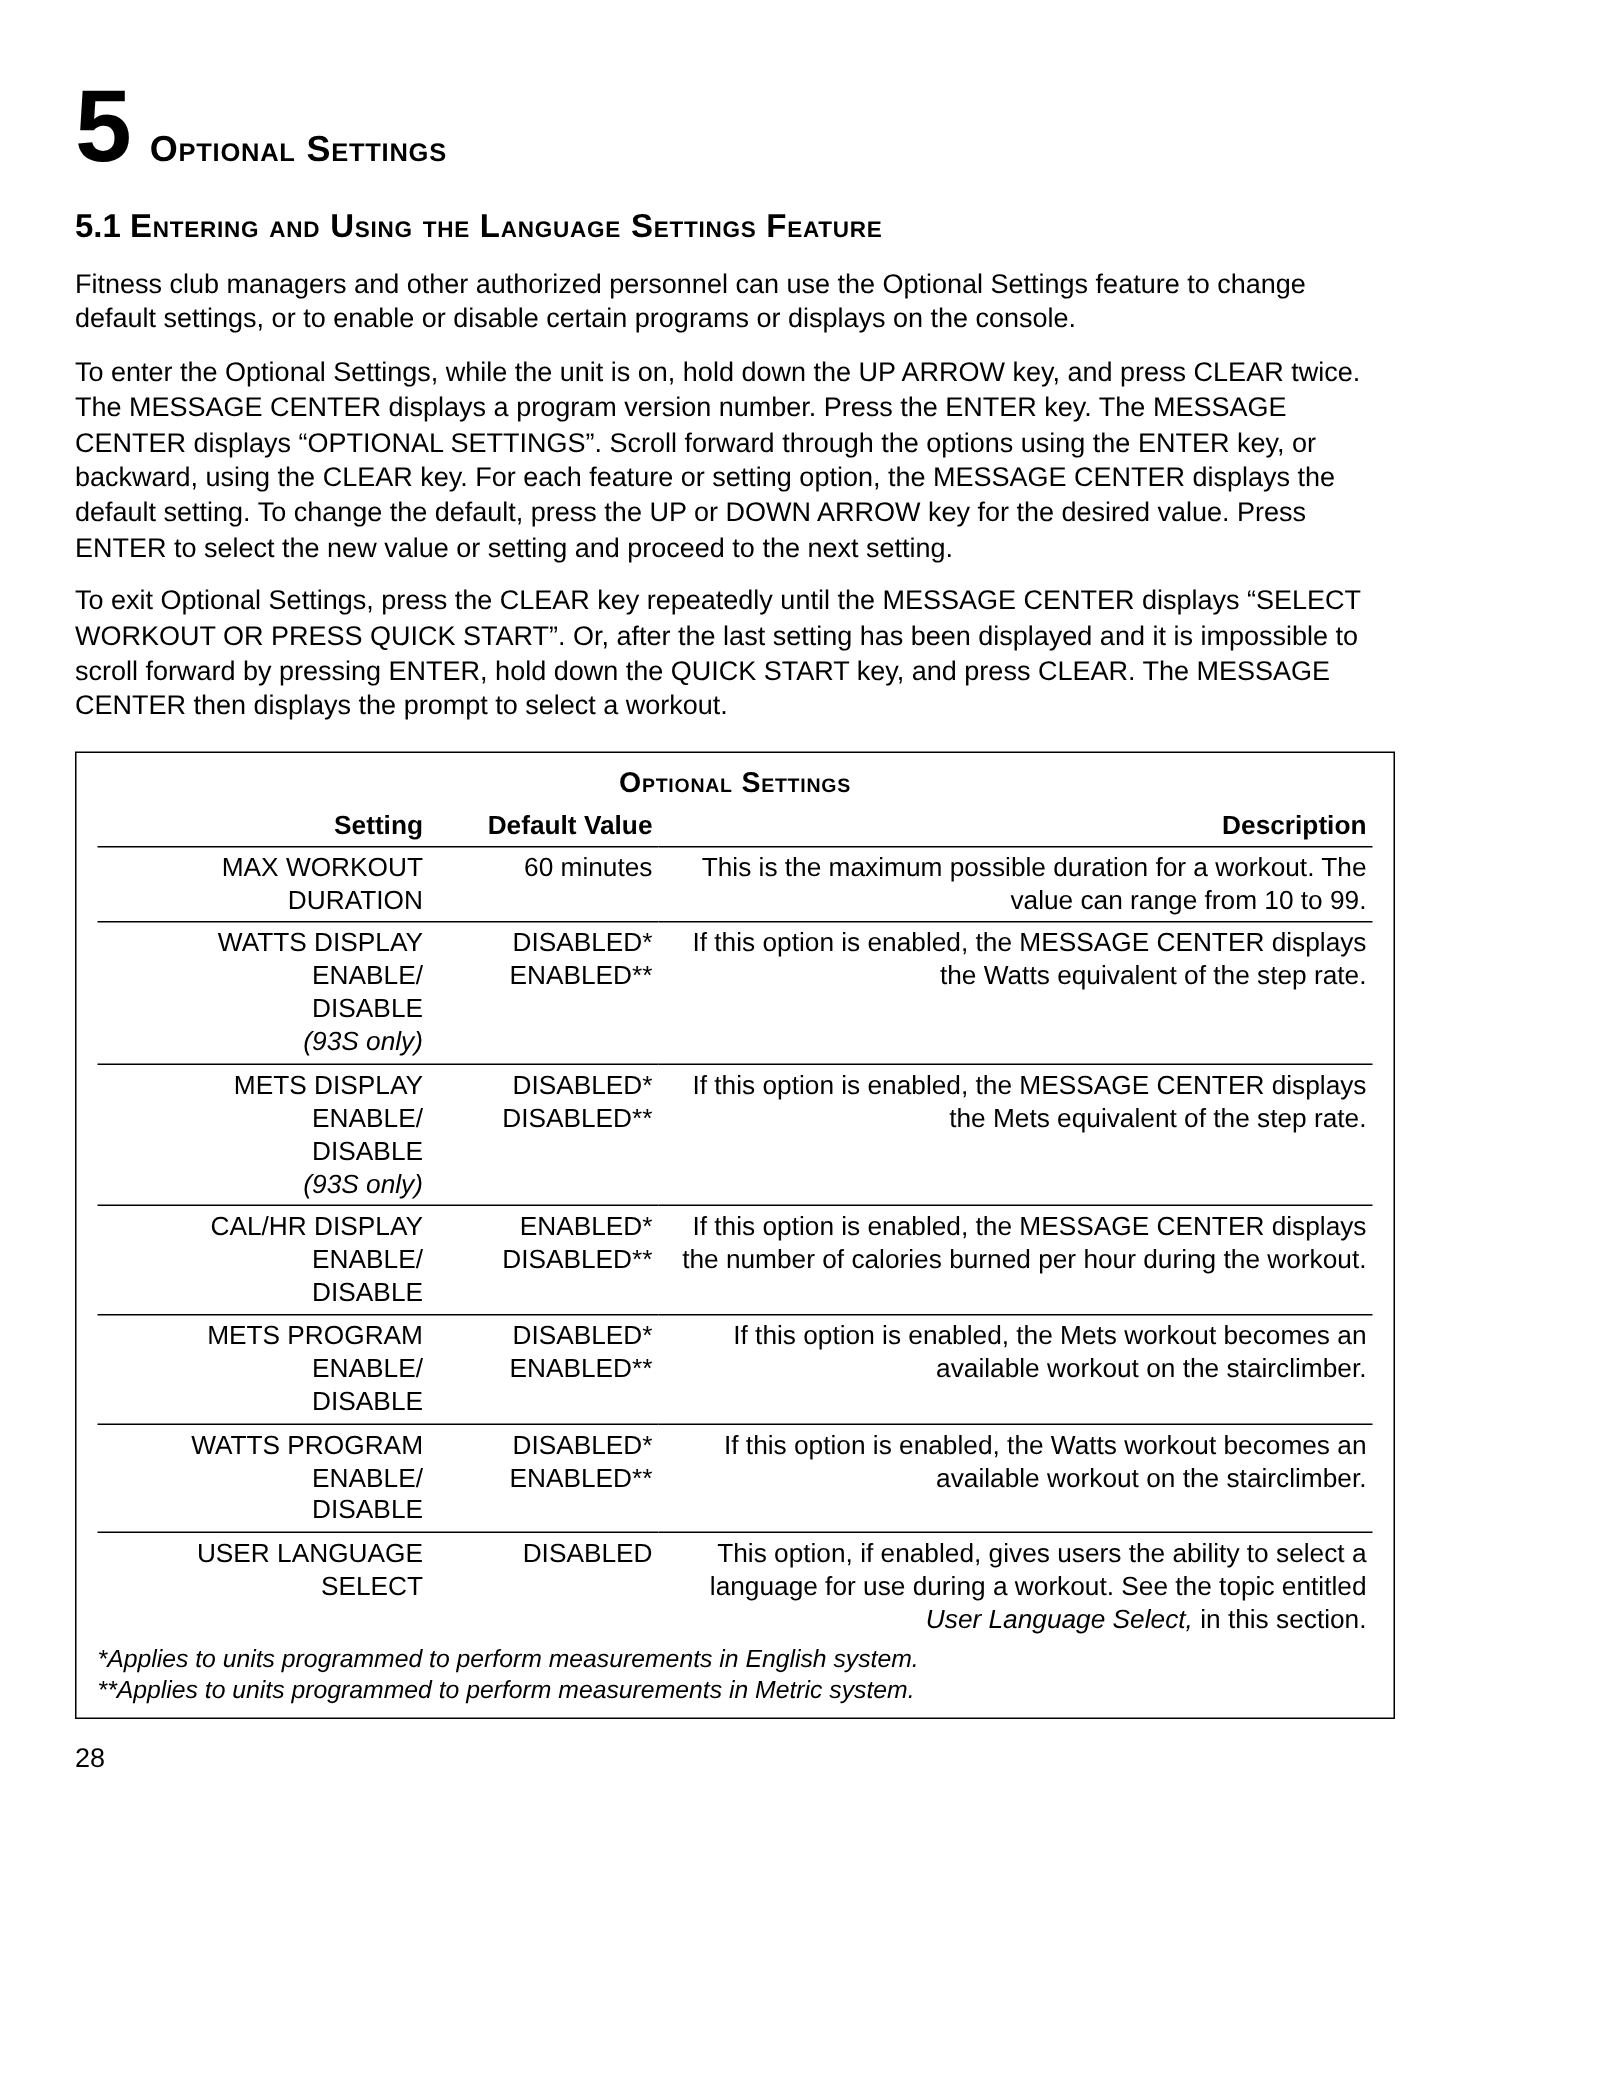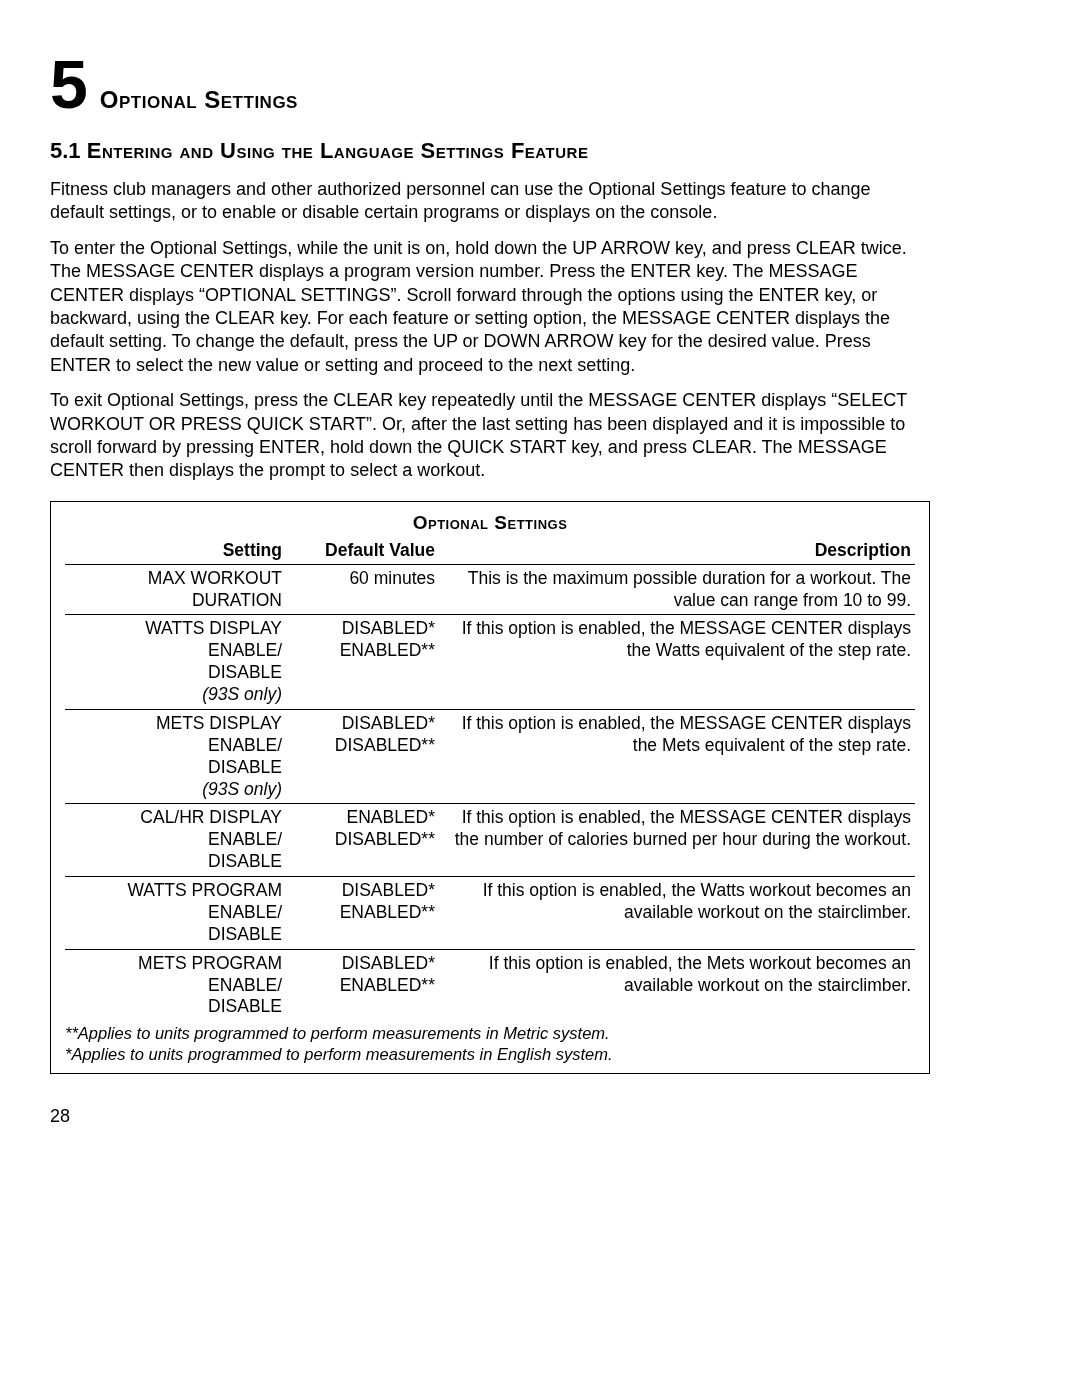--- a/index.html
+++ b/index.html
@@ -83,21 +83,21 @@
     .col-setting { width: 26%; }
     .col-default { width: 18%; }
     .col-desc { width: 56%; }
     .footnotes {
       font-style: italic;
       font-size: 16.5px;
       line-height: 1.25;
       margin-top: 2px;
     }
     .page-num {
-      margin-top: 32px;
+      margin-top: 16px;
       font-size: 18px;
     }
     .italic { font-style: italic; }
   </style>
 </head>
 <body>
 
 <div class="chapter-heading">
   <span class="chapter-num">5</span>
   <span class="chapter-title">Optional Settings</span>
@@ -137,30 +137,35 @@
           <td><span>METS DISPLAY</span><br><span>&nbsp;&nbsp;&nbsp;ENABLE/</span><br><span>&nbsp;&nbsp;&nbsp;DISABLE</span><br><span class="italic">&nbsp;&nbsp;&nbsp;(93S only)</span></td>
           <td>DISABLED*<br>DISABLED**</td>
           <td>If this option is enabled, the MESSAGE CENTER displays the Mets equivalent of the step rate.</td>
         </tr>
         <tr>
           <td><span>CAL/HR DISPLAY</span><br><span>&nbsp;&nbsp;&nbsp;ENABLE/</span><br><span>&nbsp;&nbsp;&nbsp;DISABLE</span></td>
           <td>ENABLED*<br>DISABLED**</td>
           <td>If this option is enabled, the MESSAGE CENTER displays the number of calories burned per hour during the workout.</td>
         </tr>
         <tr>
+          <td><span>METS PROGRAM</span><br><span>&nbsp;&nbsp;&nbsp;ENABLE/</span><br><span>&nbsp;&nbsp;&nbsp;DISABLE</span></td>
+          <td>DISABLED*<br>ENABLED**</td>
+          <td>If this option is enabled, the Mets workout becomes an available workout on the stairclimber.</td>
+        </tr>
+        <tr>
           <td><span>WATTS PROGRAM</span><br><span>&nbsp;&nbsp;&nbsp;ENABLE/</span><br><span>&nbsp;&nbsp;&nbsp;DISABLE</span></td>
           <td>DISABLED*<br>ENABLED**</td>
           <td>If this option is enabled, the Watts workout becomes an available workout on the stairclimber.</td>
         </tr>
         <tr>
-          <td><span>METS PROGRAM</span><br><span>&nbsp;&nbsp;&nbsp;ENABLE/</span><br><span>&nbsp;&nbsp;&nbsp;DISABLE</span></td>
-          <td>DISABLED*<br>ENABLED**</td>
-          <td>If this option is enabled, the Mets workout becomes an available workout on the stairclimber.</td>
+          <td><span>USER LANGUAGE SELECT</span></td>
+          <td>DISABLED</td>
+          <td>This option, if enabled, gives users the ability to select a language for use during a workout. See the topic entitled <span class="italic">User Language Select,</span> in this section.</td>
         </tr>
       </tbody>
   </table>
   <div class="footnotes">
+    <div>*Applies to units programmed to perform measurements in English system.</div>
     <div>**Applies to units programmed to perform measurements in Metric system.</div>
-    <div>*Applies to units programmed to perform measurements in English system.</div>
   </div>
 </div>
 
 <div class="page-num">28</div>
 
 </body></html>

